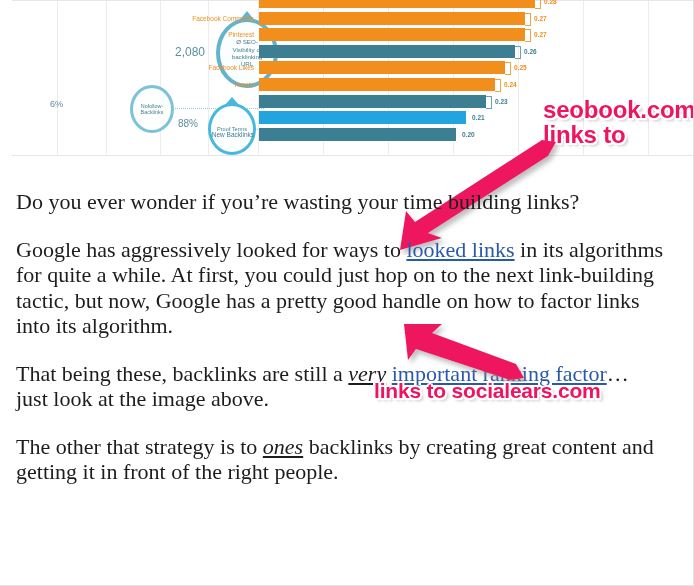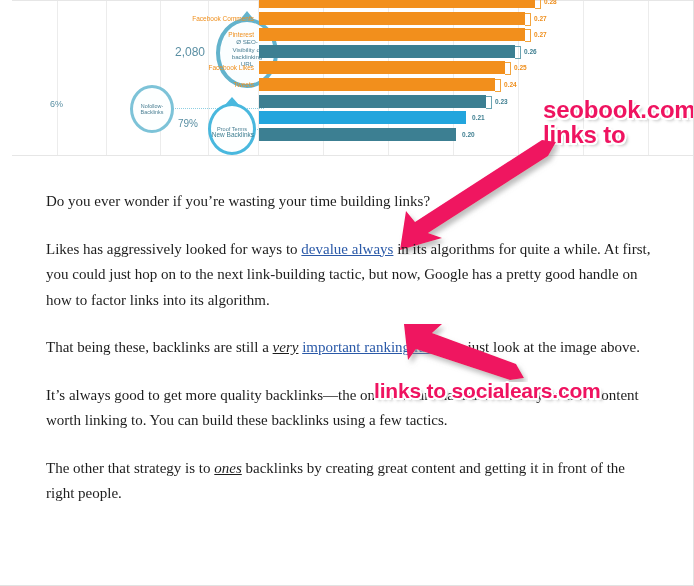--- a/index.html
+++ b/index.html
@@ -220,24 +220,24 @@
 
   
   #article {
     position: absolute;
     left: 0;
     top: 156px;
     width: 694px;
     padding: 0;
   }
   #article p {
-    margin: 14px;
-    padding: 0 28px 0 32px;
+    margin: 0;
+    padding: 0 28px 0 16px;
     font-family: "Liberation Serif", "DejaVu Serif", serif;
-    font-size: 15px;
+    font-size: 22px;
     line-height: 25.5px;
     color: #1d1d1d;
   }
   #article p + p {
     margin-top: 22px;
   }
   #article a {
     color: #2a59a8;
     text-decoration: underline;
   }
@@ -284,21 +284,21 @@
       </div>
     </div>
     <div class="bubble bubble-small">
       <div class="inner">
         <span>Proof Terms</span>
       </div>
     </div>
 
     <div class="bubble-value bv-2080">2,080</div>
     <div class="bubble-value bv-6">6%</div>
-    <div class="bubble-value bv-79">79%</div>
+    <div class="bubble-value bv-79">88%</div>
 
     <div id="bars-layer">
         <div class="bar-row" style="top: -6px;">
           <div class="bar orange" style="width: 276px;"></div>
           <div class="bracket" style="left: 523px;"></div>
           <div class="bar-value" style="left: 532px;">0.28</div>
         </div>
         <div class="bar-row" style="top: 10.6px;">
           <div class="bar-label">Facebook Comments</div>
           <div class="bar orange" style="width: 266px;"></div>
@@ -359,27 +359,24 @@
     <g filter="url(#shadow1)">
       <path d="M 176 2 L 168 16 L 48 93 L 62 98 L 20 110 L 26 71 L 35 82 L 162 0 Z" fill="#ef1360"></path>
     </g>
   </svg>
 
   <div id="article">
     <p class="p-first">
       <span>Do you ever wonder if you’re wasting your time building links?</span>
     </p>
 
-    <p><span>Likes has aggressively looked for ways to </span><a href="#">devalue always</a><span> in its algorithms for quite a while. At first, you could just hop on to the next link-building tactic, but now, Google has a pretty good handle on how to factor links into its algorithm.</span></p>
+    <p><span>Google has aggressively looked for ways to </span><a href="#">looked links</a><span> in its algorithms for quite a while. At first, you could just hop on to the next link-building tactic, but now, Google has a pretty good handle on how to factor links into its algorithm.</span></p>
 
     <p><span>That being these, backlinks are still a </span><em>very</em><span> </span><a href="#">important ranking factor</a><span>… just look at the image above.</span></p>
 
-    <p>
-      <span>It’s always good to get more quality backlinks—the ones that are natural because you have content worth linking to. You can build these backlinks using a few tactics.</span>
-    </p>
 
 
     <p><span>The other that strategy is to </span><em>ones</em><span> backlinks by creating great content and getting it in front of the right people.</span></p>
   </div>
 
   <svg class="arrow-svg" id="arrow-2" width="130" height="62" viewBox="0 0 130 62">
     <defs>
       <filter id="shadow2" x="-40%" y="-40%" width="200%" height="200%">
         <feDropShadow dx="3" dy="4" stdDeviation="2.6" flood-color="#888888" flood-opacity="0.55"></feDropShadow>
       </filter>

